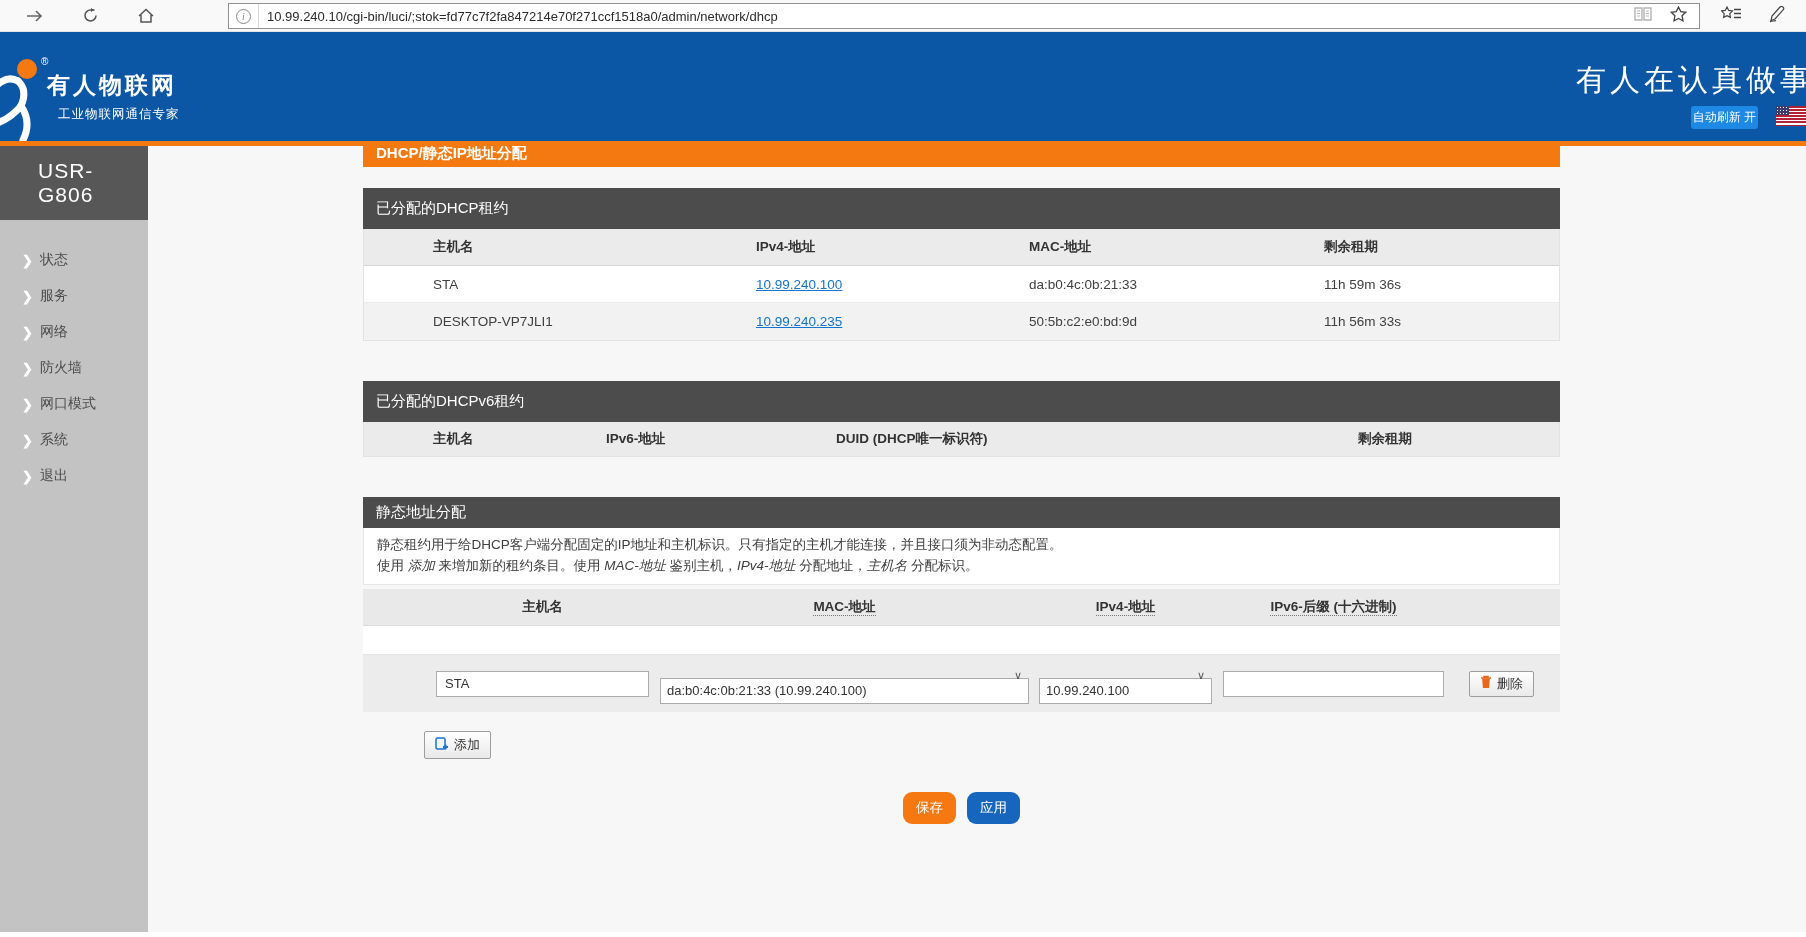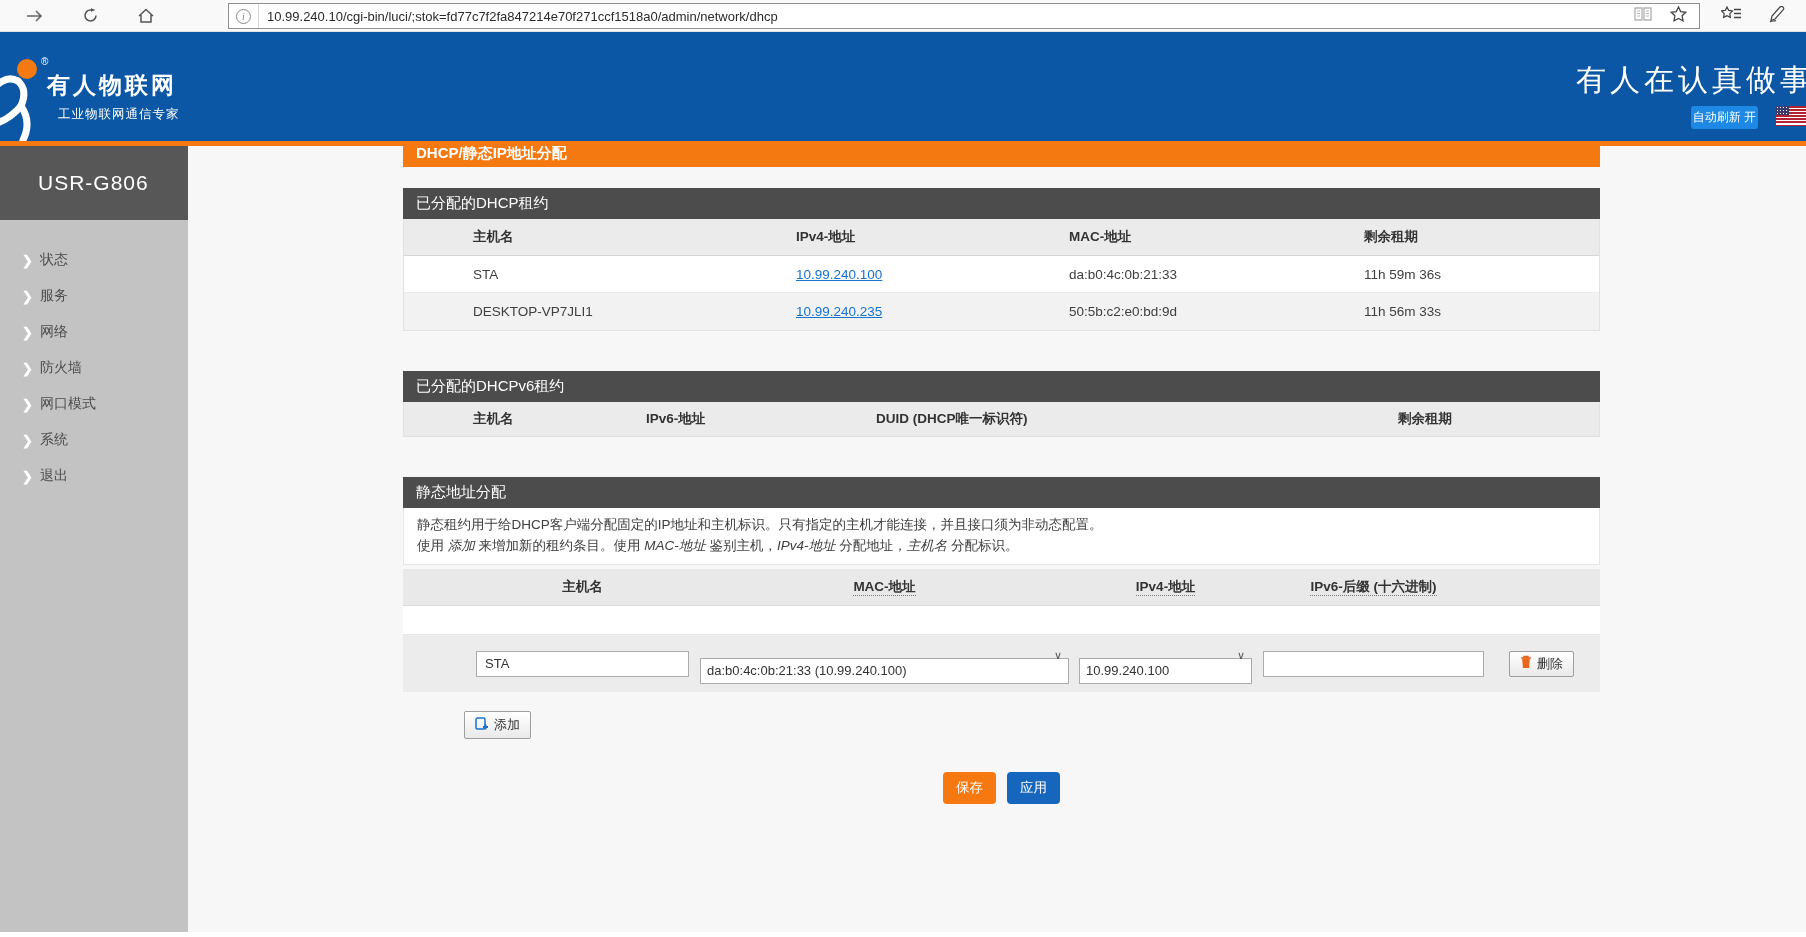--- a/index.html
+++ b/index.html
@@ -36,39 +36,39 @@
             letter-spacing:4px; white-space:nowrap; }
   .auto-refresh { position:absolute; right:48px; top:74px; background:#1E88E5; color:#fff;
                   font-size:12px; padding:3px 2px; border-radius:3px; white-space:nowrap; }
   .flag { position:absolute; right:0px; top:74px; width:30px; height:20px;
           background:repeating-linear-gradient(180deg,#B22234 0 1.6px,#fff 1.6px 3.1px); }
   .flag .canton { position:absolute; left:0; top:0; width:13px; height:9px; background:#3C3B6E;
           background-image:radial-gradient(#fff 22%, transparent 26%); background-size:3px 3px; }
 
   
   .main { display:flex; height:786px; }
-  .sidebar { width:188px; background:#C3C3C3; flex-shrink:0; }
+  .sidebar { width:148px; background:#C3C3C3; flex-shrink:0; }
   .device-block { height:74px; background:#575757; display:flex; align-items:center;
                   padding-left:38px; color:#fff; font-size:21px; letter-spacing:1px; }
   .menu { padding-top:22px; }
   .menu-item { height:36px; display:flex; align-items:center; padding-left:22px; cursor:pointer; }
   .menu-chevron { color:#fff; font-size:13px; font-weight:bold; width:18px; }
   .menu-label { color:#4c4c4c; font-size:14px; }
 
   .content-area { flex:1; background:#f7f7f7; overflow:hidden; }
   .content-col { margin-left:215px; width:1197px; }
 
   
   .page-titlebar { height:21px; background:#F57911; overflow:hidden; }
   .page-titlebar span { display:block; margin:-7px 0 0 13px; line-height:28px; color:#fff;
                         font-size:15px; font-weight:bold; }
   .page-subbox { height:44px; background:#fff; border:1px solid #F57911; border-top:none;
                  display:flex; align-items:center; padding-left:13px; font-size:14px; color:#3a3a3a; }
 
-  .section-bar { height:31px; background:#4C4C4C; color:#fff; font-size:15px;
+  .section-bar { height:41px; background:#4C4C4C; color:#fff; font-size:15px;
                  display:flex; align-items:center; padding-left:13px; }
   .section-bar.tall { height:31px; }
 
   
   .tbl { background:#fff; border:1px solid #e2e2e2; border-top:none; }
   .trow { display:grid; align-items:center; height:37px; font-size:13.5px; color:#404040; }
   .t1 .trow { grid-template-columns:392px 273px 295px 1fr; }
   .t2 .trow { grid-template-columns:242px 230px 522px 1fr; height:34px; }
   .trow > div:first-child { padding-left:69px; }
   .thead { background:#EBEBEB; font-weight:bold; color:#333; border-bottom:1px solid #d5d5d5; }
@@ -105,21 +105,21 @@
                appearance:none; font-family:"Liberation Sans", sans-serif;margin-top:14px; }
   .select-wrap::after { content:"∨"; position:absolute; right:7px; top:5px; font-size:11px;
                color:#555; pointer-events:none; }
   .chrome-btn { height:26px; display:inline-flex; align-items:center; gap:5px; padding:0 10px;
                 background:linear-gradient(#ffffff,#e9e9e9); border:1px solid #9e9e9e;
                 border-radius:2px; font-size:13px; color:#333; cursor:pointer;
                 font-family:"Liberation Sans", sans-serif; }
   .del-btn { margin-left:25px; }
   .add-btn { margin:19px 0 0 61px; height:28px; }
   .cta-row { margin-top:33px; display:flex; justify-content:center; gap:11px; }
-  .cta { border:none; border-radius:4px; color:#fff; font-size:13.5px; padding:7px 13px;
+  .cta { border:none; border-radius:9px; color:#fff; font-size:13.5px; padding:7px 13px;
          cursor:pointer; font-family:"Liberation Sans", sans-serif; }
 </style>
 </head>
 <body>
 
 <div class="browser-bar">
   <div class="nav-icons">
     <span>
       <svg width="17" height="14" viewBox="0 0 17 14">
           <path d="M1 7h14M10 2l5 5-5 5" stroke="#666" stroke-width="1.6" fill="none"></path>

